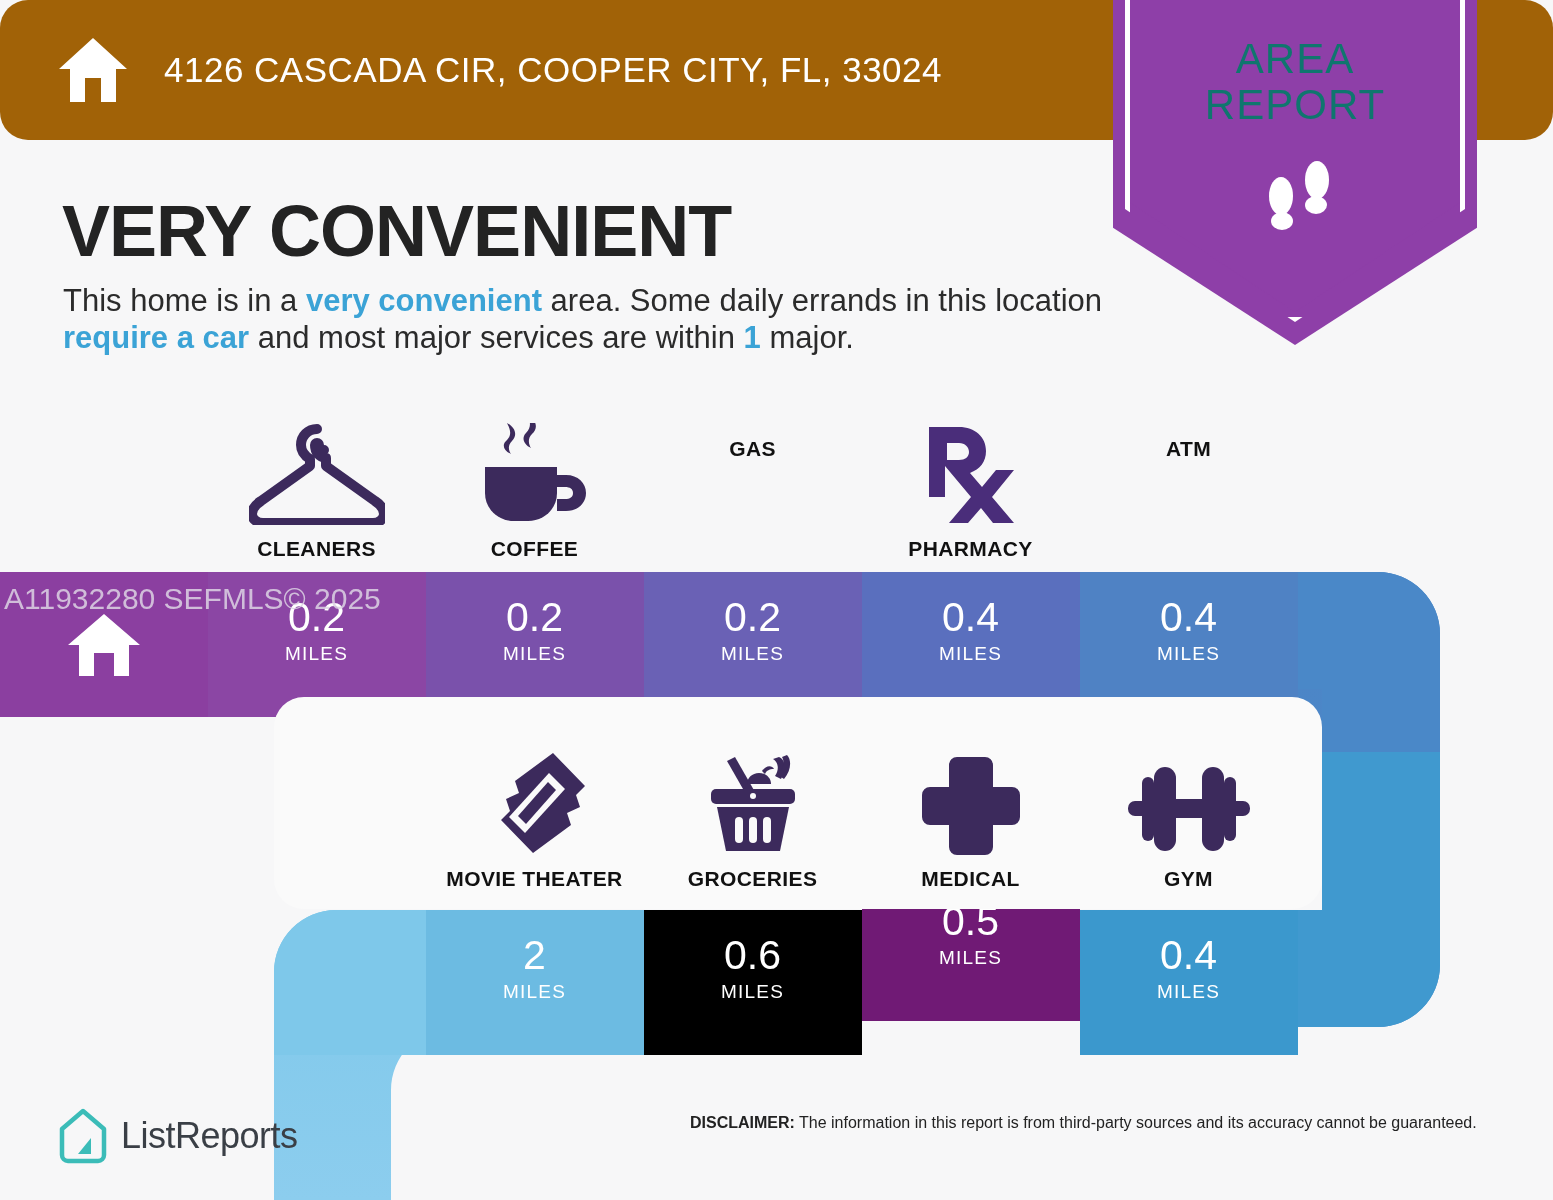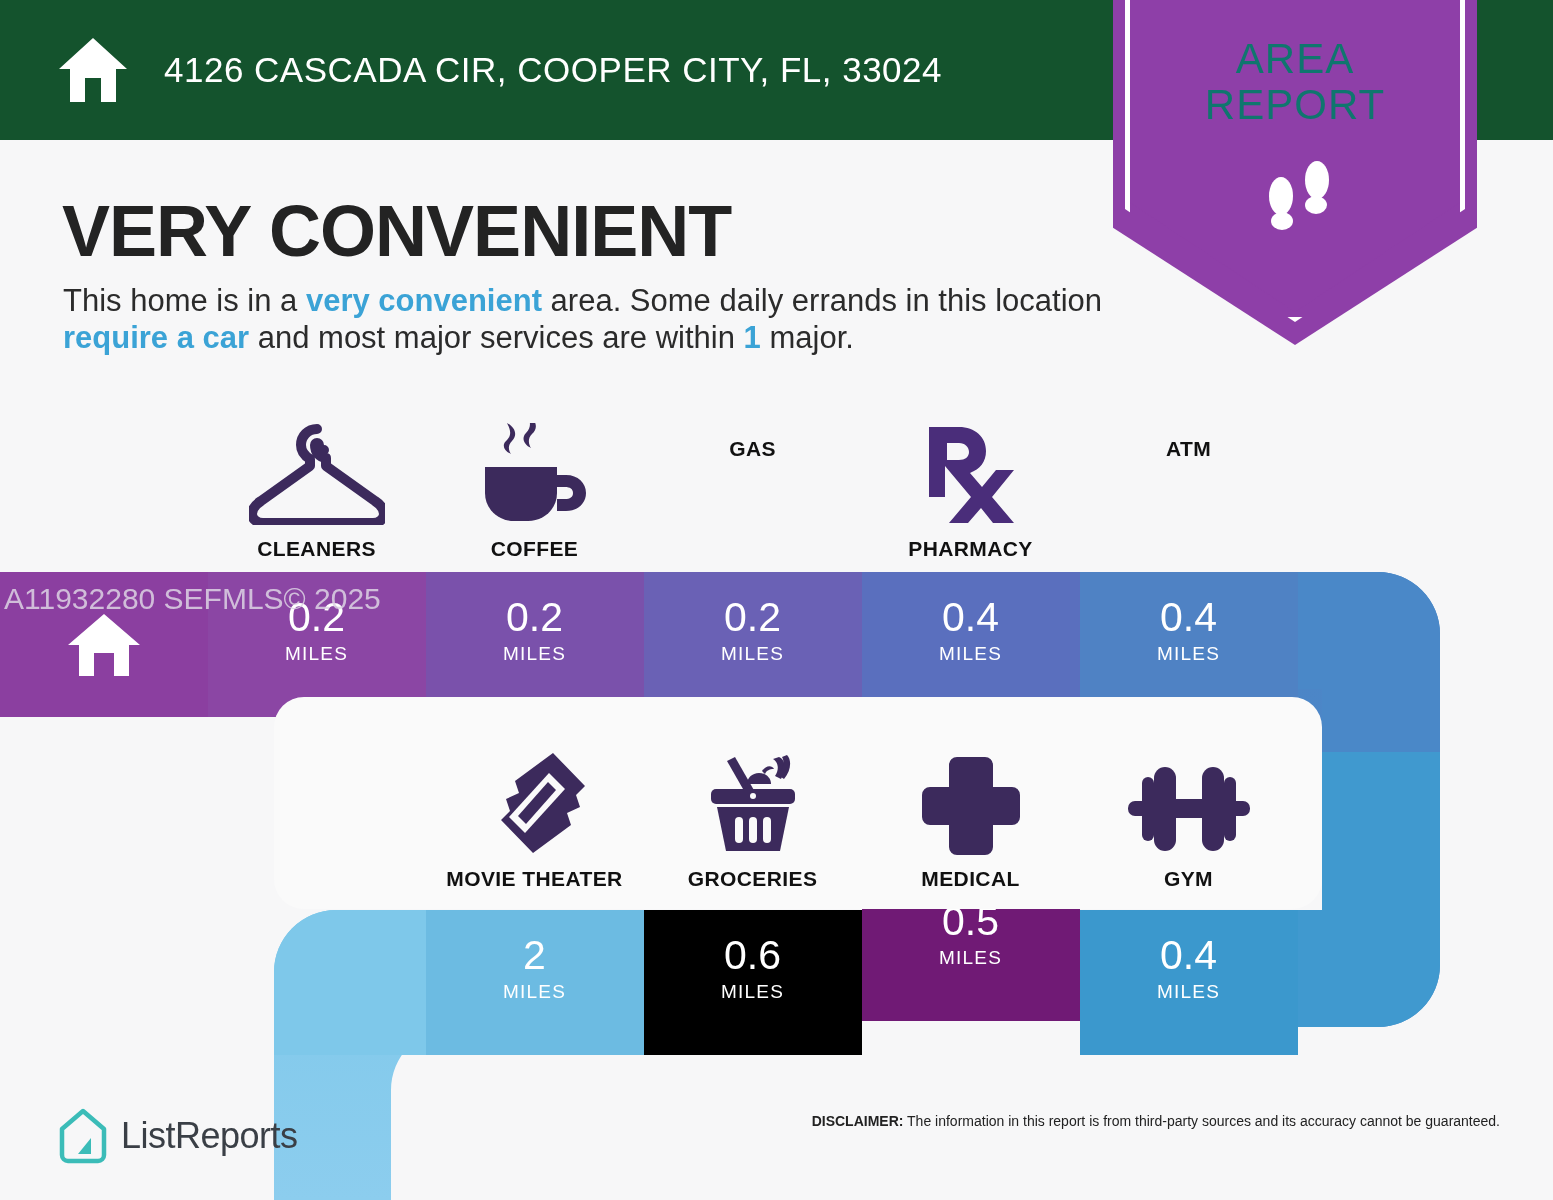--- a/index.html
+++ b/index.html
@@ -7,22 +7,22 @@
   body {
     background:#f7f7f8;
     font-family:"Liberation Sans", sans-serif;
     position:relative;
     overflow:hidden;
   }
 
   
   .header {
     position:absolute; left:0; top:0; width:1553px; height:140px;
-    background:#14532d;
-    display:flex; align-items:center;
+    background:#a16207;
+    display:flex; align-items:center;border-radius:28px;
   }
   .header-home {
     margin-left:57px; width:72px; height:68px; flex:0 0 auto;
   }
   .header-address {
     margin-left:35px;
     color:#ffffff;
     font-size:35px;
     letter-spacing:0.5px;
     font-weight:400;
@@ -116,21 +116,21 @@
   
   .lr-logo {
     position:absolute; left:58px; top:1108px;
     display:flex; align-items:center; z-index:5;
   }
   .lr-name {
     margin-left:13px; font-size:36px; color:#3a3f46; letter-spacing:-0.5px;
   }
   .disclaimer {
     position:absolute; left:690px; top:1112px; width:810px;
-    font-size:14px; color:#222; line-height:1.35; z-index:5;text-align:right;
+    font-size:16px; color:#222; line-height:1.35; z-index:5;
   }
   .disclaimer b { font-weight:bold; }
 </style>
 </head>
 <body>
 
 <svg class="snake" viewBox="0 0 1553 1200">
   <defs>
     <linearGradient id="gTopTail" x1="0" y1="0" x2="1" y2="0">
       <stop offset="0" stop-color="#4f82c4"></stop>

